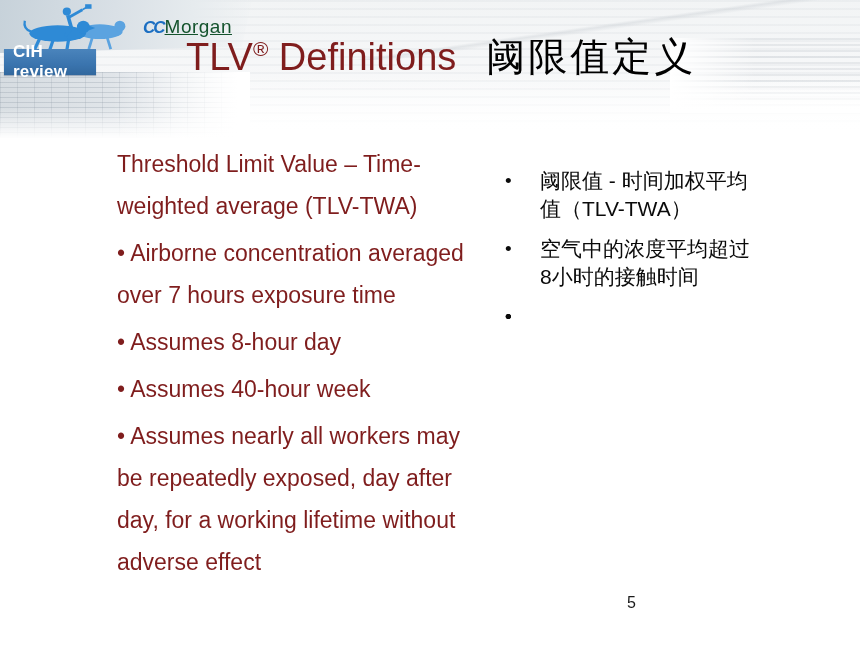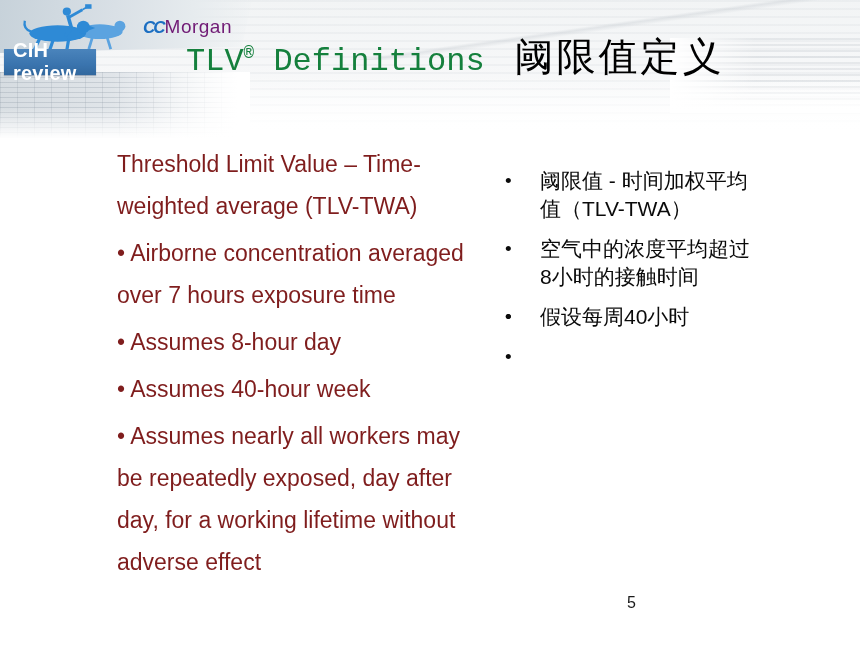--- a/index.html
+++ b/index.html
@@ -49,41 +49,41 @@
   
   .rider{position:absolute;left:12px;top:3px;width:128px;height:50px;}
   .logo-text{
     position:absolute;left:143px;top:16px;display:flex;align-items:baseline;
   }
   .logo-mark{
     font-size:17px;font-weight:bold;letter-spacing:-2px;color:#1c6fc2;
     font-style:italic;margin-right:1px;
   }
   .logo-brand{
-    font-size:19px;color:#701a75;font-weight:500;letter-spacing:0.5px;
+    font-size:19px;color:#14532d;font-weight:500;letter-spacing:0.5px;text-decoration:underline;
   }
 
   
   .cih-badge{
     position:absolute;left:4px;top:49px;width:92px;height:26px;
     background:linear-gradient(180deg,#4a84bc 0%,#3a74ae 60%,#32689e 100%);
     box-shadow:0 1px 1px rgba(40,70,110,0.35);
     display:flex;align-items:center;
   }
   .cih-badge span{
-    color:#ffffff;font-weight:bold;font-size:20px;padding-left:9px;
+    color:#ffffff;font-weight:bold;font-size:17px;padding-left:9px;
     letter-spacing:0.2px;
   }
 
   
   .title-row{
     position:absolute;left:186px;top:30px;
     display:flex;align-items:baseline;white-space:nowrap;
   }
-  .title-en{font-size:32px;color:#15803d;line-height:1.35;font-family:Liberation Mono, monospace;}
+  .title-en{font-size:38px;color:#7f1d1d;line-height:1.35;}
   .title-en sup{font-size:55%;vertical-align:super;line-height:0;}
   .title-zh{font-size:39px;color:#000000;margin-left:30px;letter-spacing:3px;}
 
   
   .left-col{
     position:absolute;left:117px;top:143px;width:382px;
     font-size:23px;line-height:42px;color:#7f1d1d;
   }
   .left-col p{margin:0 0 5px 0;white-space:pre-line;}
 
@@ -176,21 +176,20 @@
     <li>
       <span class="bullet">•</span>
       <span class="item-text"> 空气中的浓度平均超过
 8小时的接触时间</span>
     </li>
     <li>
       <span class="bullet">•</span>
     </li>
     <li>
       <span class="bullet">•</span>
-      <span class="item-text"> 假设每周40小时</span>
     </li>
     <li>
       <span class="bullet">•</span>
     </li>
   </ul>
 
   <div class="page-number">5</div>
 
 </div>
 

